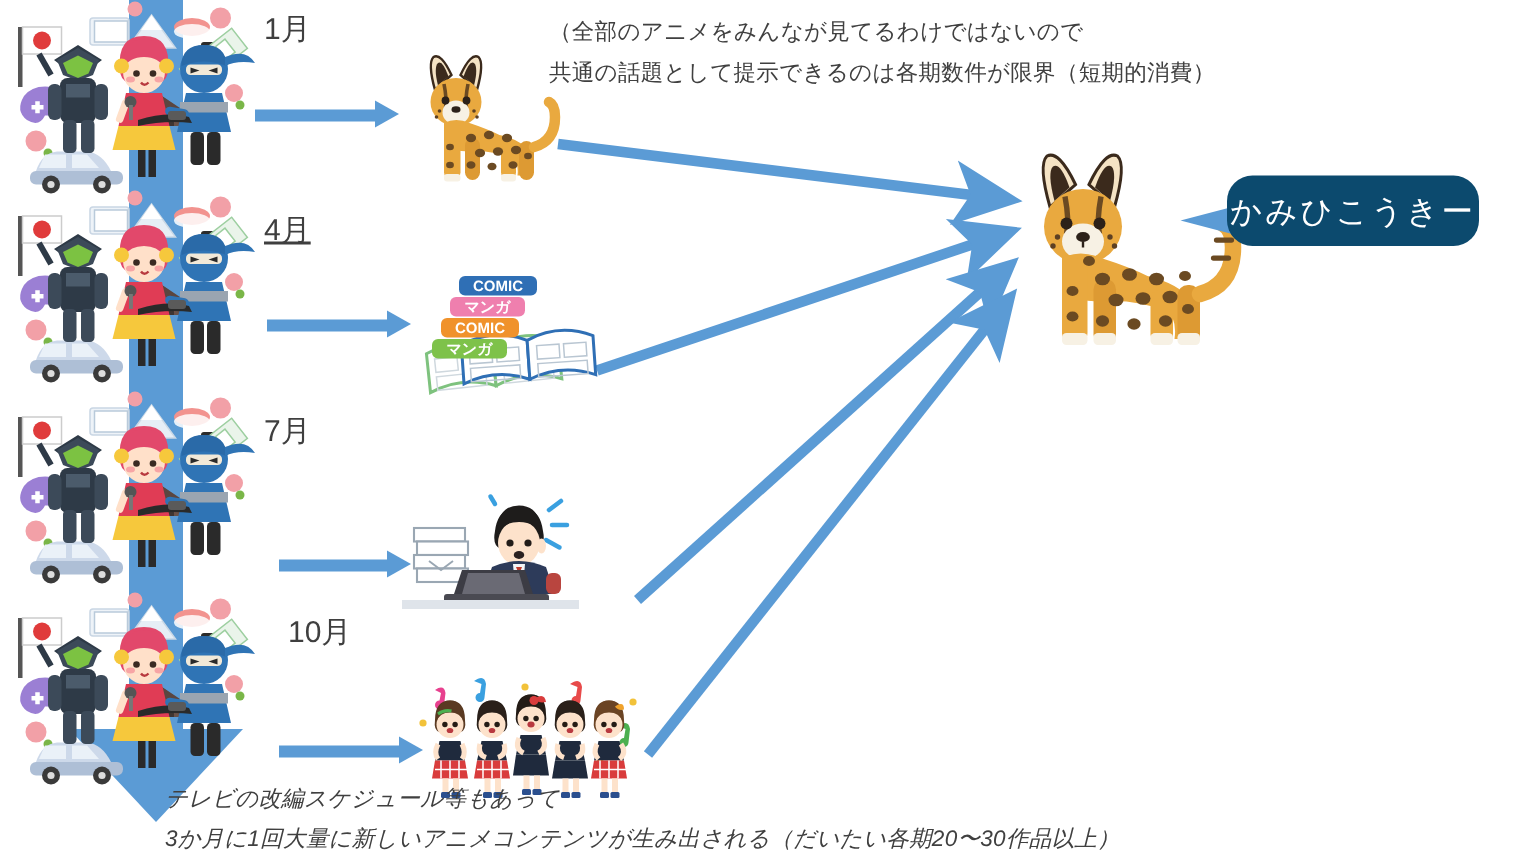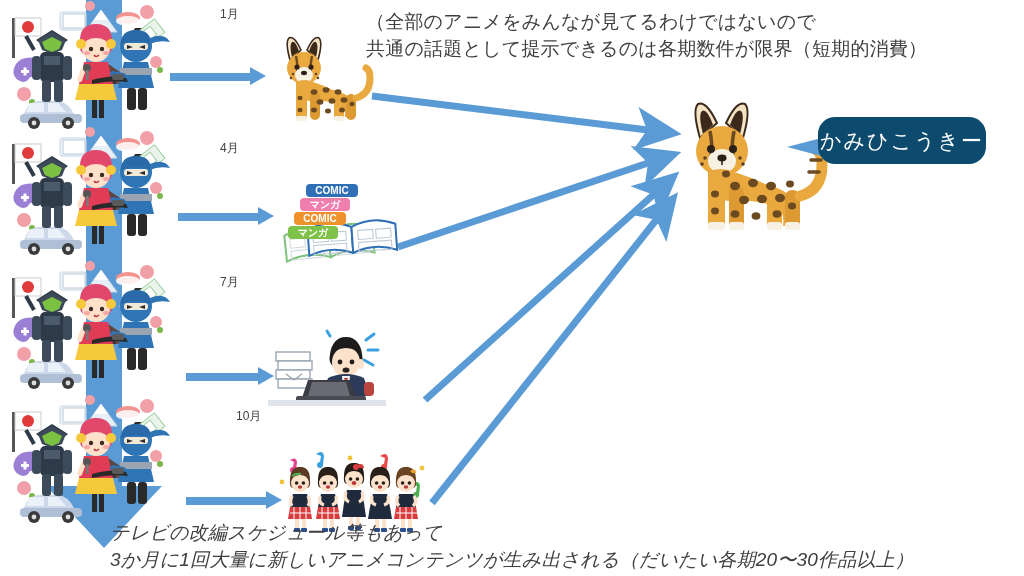--- a/index.html
+++ b/index.html
@@ -18,29 +18,28 @@
     overflow: hidden;
     background: #ffffff;
   }
   .abs { position: absolute; }
 
   
   .txt {
     position: absolute;
     white-space: pre;
     color: #404040;
-    font-size: 19px;
+    font-size: 15px;
     line-height: 27px;
     letter-spacing: .2px;
   }
   .month {
     position: absolute;
-    font-size: 12px;
+    font-size: 20px;
     color: #3f3f3f;
-    margin-left: 44px;
   }
 
   
   .band {
     position: absolute;
     background: #5b9bd5;
   }
   .down-head {
     position: absolute;
     width: 0; height: 0;
@@ -520,21 +519,21 @@
           <rect x="24" y="60" width="9" height="22" rx="3" fill="#2a2a2a"></rect>
           <rect x="-4" y="44" width="16" height="6" rx="3" fill="#2f74b5" transform="rotate(10 4 47)"></rect>
           <path d="M-22 52 q20 -6 34 -2 l2 4 q-18 -2 -36 2z" fill="#2a2a2a"></path>
           <rect x="-2" y="46" width="12" height="6" rx="2" fill="#5a5a5a"></rect>
         </g>
       </g>
     </svg>
   </div>
 
   <div class="month" style="left:176px; top:6px;">1月</div>
-  <div class="month" style="left:176px; top:140px;">4月</div>
+  <div class="month" style="left:176px; top:140px;text-decoration:underline;">4月</div>
   <div class="month" style="left:176px; top:274px;">7月</div>
   <div class="month" style="left:192px; top:408px;">10月</div>
 
   <div class="sarrow" style="left:170px; top:72px; width:96px;">
     <div class="shaft" style="width:82px;"></div>
       <div class="head" style="left:80px;"></div>
   </div>
   <div class="sarrow" style="left:178px; top:212px; width:96px;">
     <div class="shaft" style="width:82px;"></div>
       <div class="head" style="left:80px;"></div>

